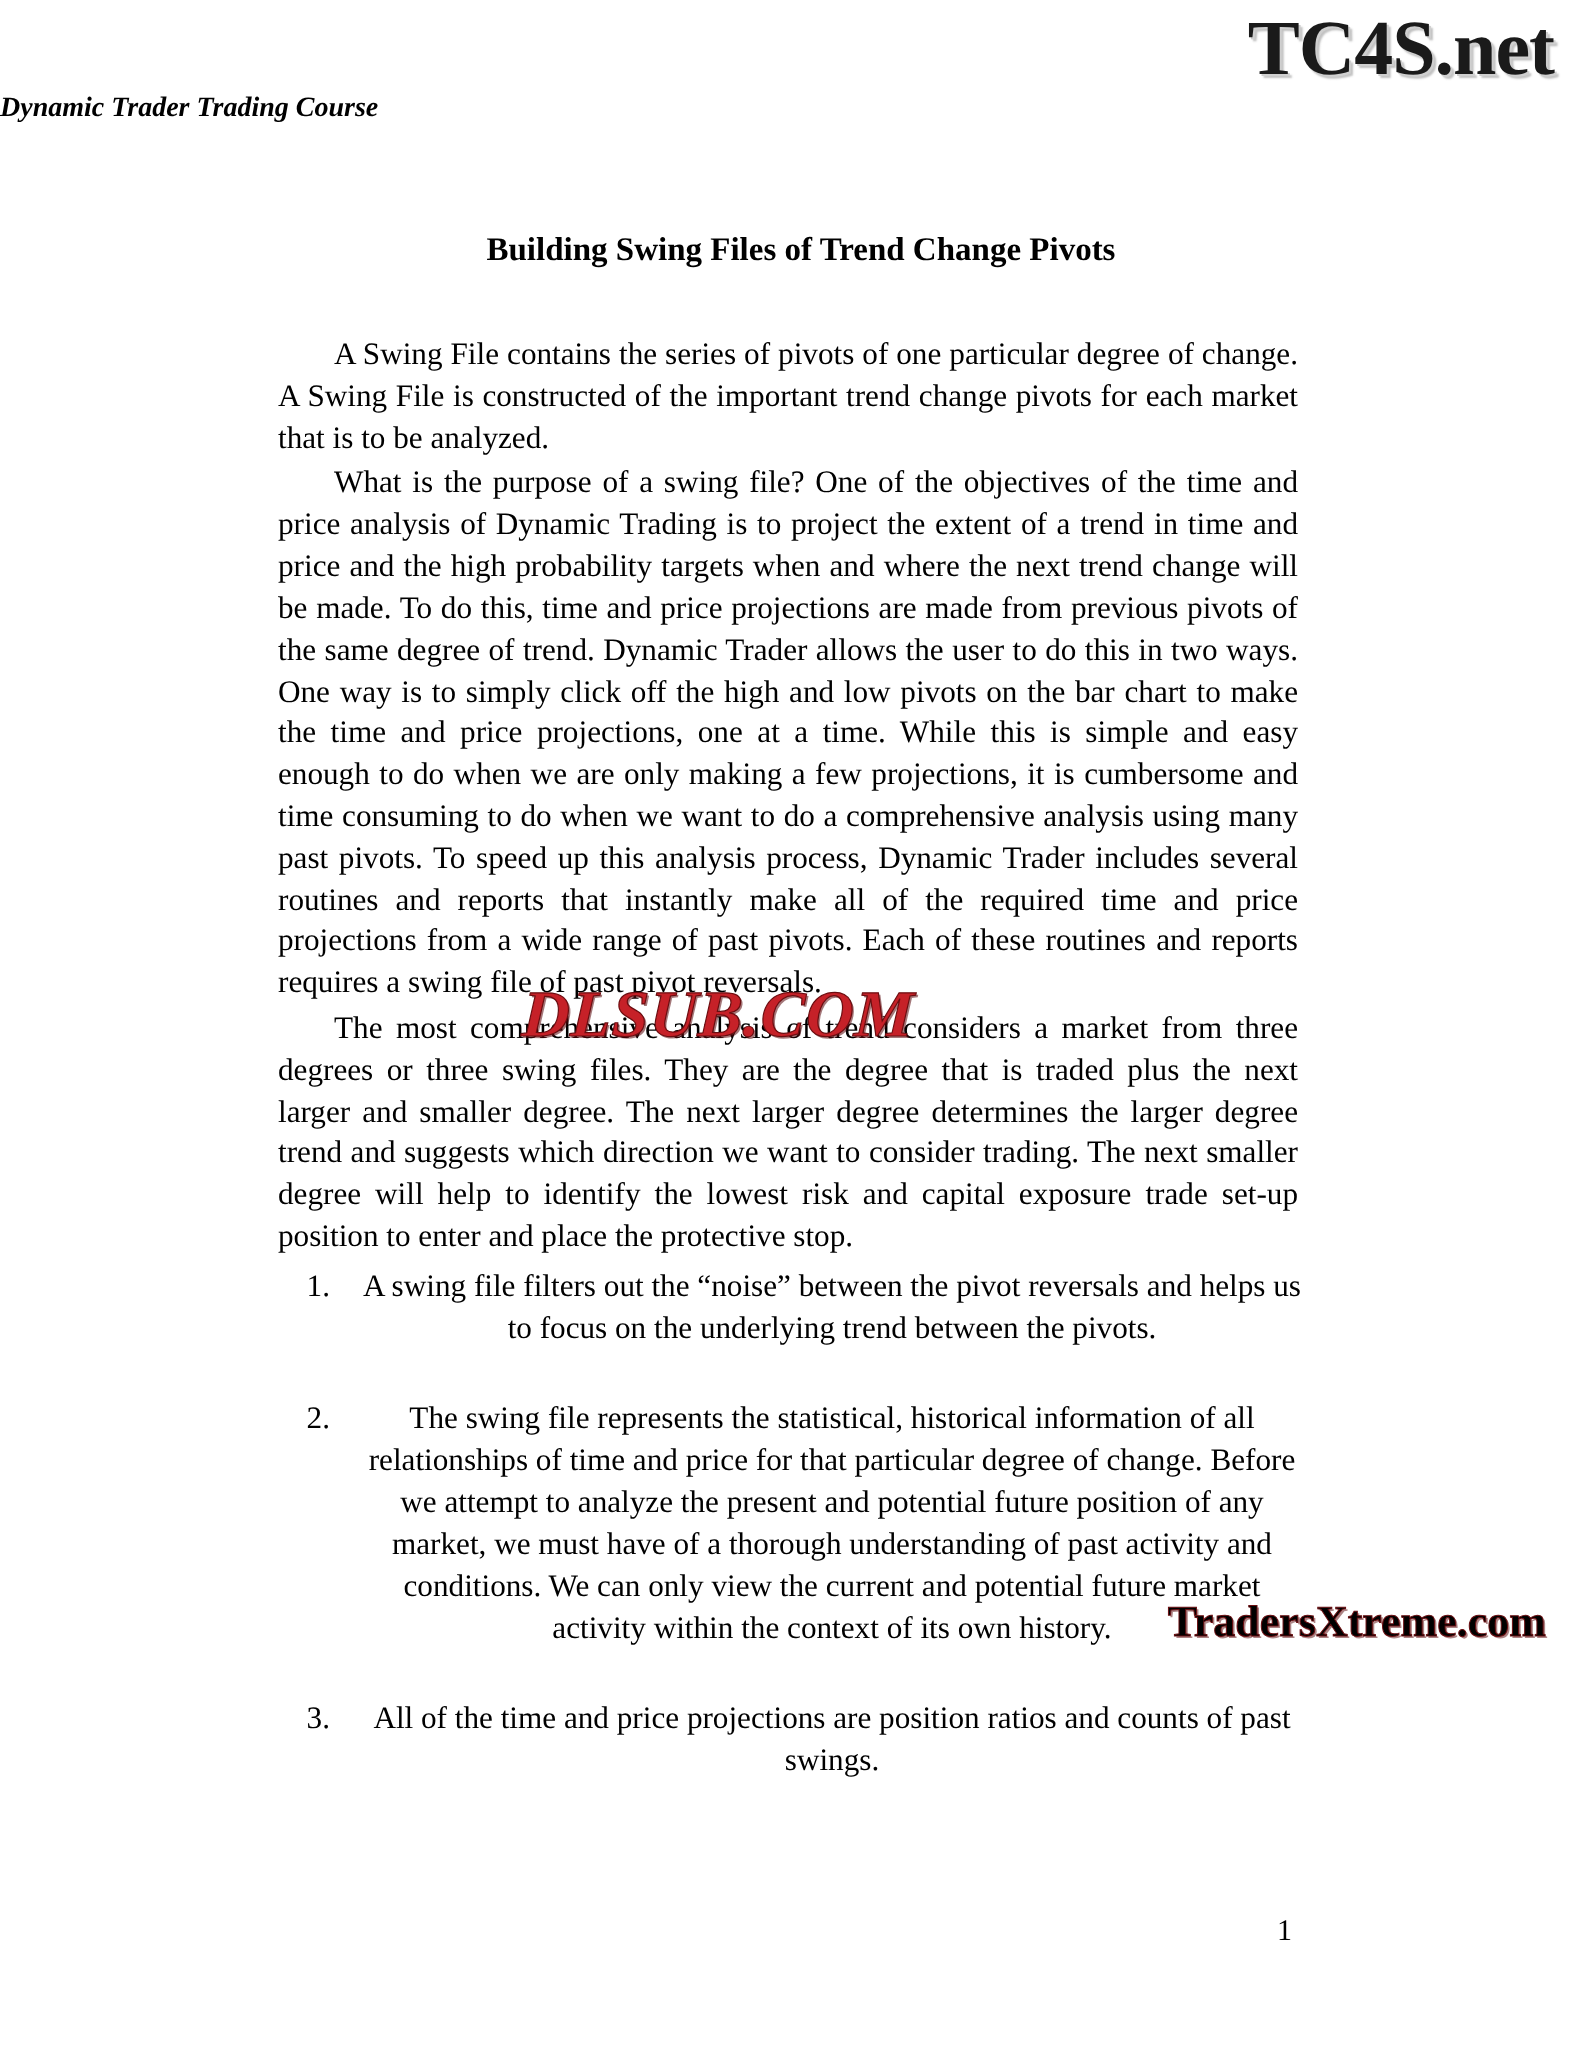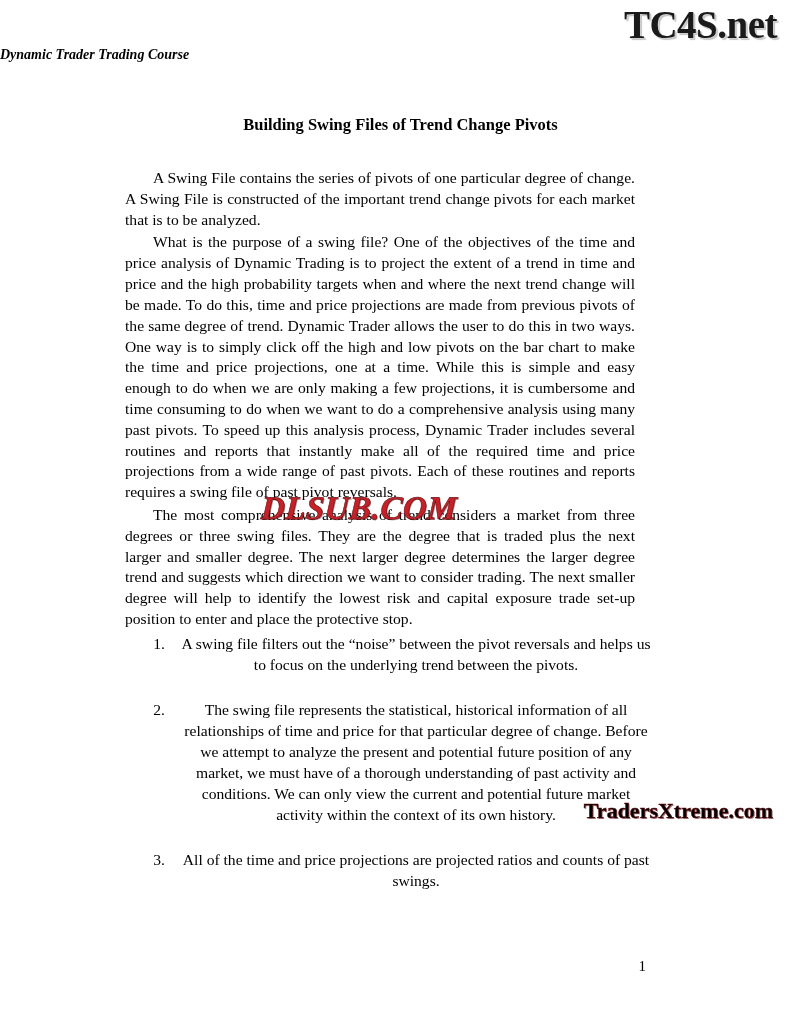--- a/index.html
+++ b/index.html
@@ -62,21 +62,21 @@
     font-family: "Liberation Serif", serif;
     font-weight: bold;
     font-size: 16.5px;
     padding-left: 10px;
   }
 
   
   .body-block {
     position: absolute;
     top: 168px;
-    left: 125px;
+    left: 139px;
     width: 510px;
     font-size: 15.6px;
     line-height: 1.335;
     text-align: justify;
   }
   .body-block p {
     margin: 0 0 2px 0;
     text-indent: 28px;
   }
 
@@ -172,21 +172,21 @@
     <div class="num-item">
       <div class="num-marker">1.</div>
       <div class="num-text">A swing file filters out the “noise” between the pivot reversals and helps us to focus on the underlying trend between the pivots.</div>
     </div>
     <div class="num-item">
       <div class="num-marker">2.</div>
       <div class="num-text">The swing file represents the statistical, historical information of all relationships of time and price for that particular degree of change. Before we attempt to analyze the present and potential future position of any market, we must have of a thorough understanding of past activity and conditions. We can only view the current and potential future market activity within the context of its own history.</div>
     </div>
     <div class="num-item">
       <div class="num-marker">3.</div>
-      <div class="num-text">All of the time and price projections are projected ratios and counts of past swings.</div>
+      <div class="num-text">All of the time and price projections are position ratios and counts of past swings.</div>
     </div>
   </div>
 
   <div class="watermark-center">
     <span class="wm-inner">DLSUB.COM</span>
   </div>
 
   <div class="page-number">1</div>
 
   <div class="watermark-bottom">TradersXtreme.com</div>

